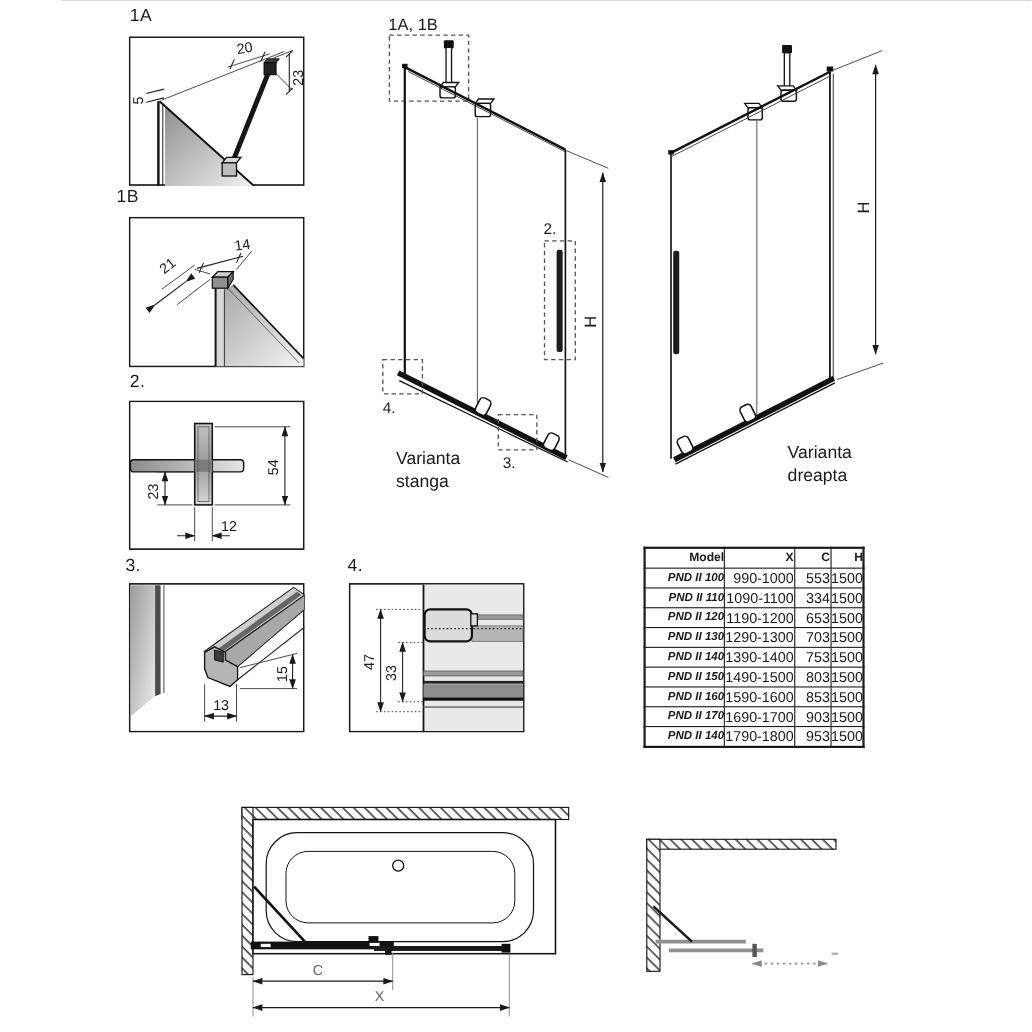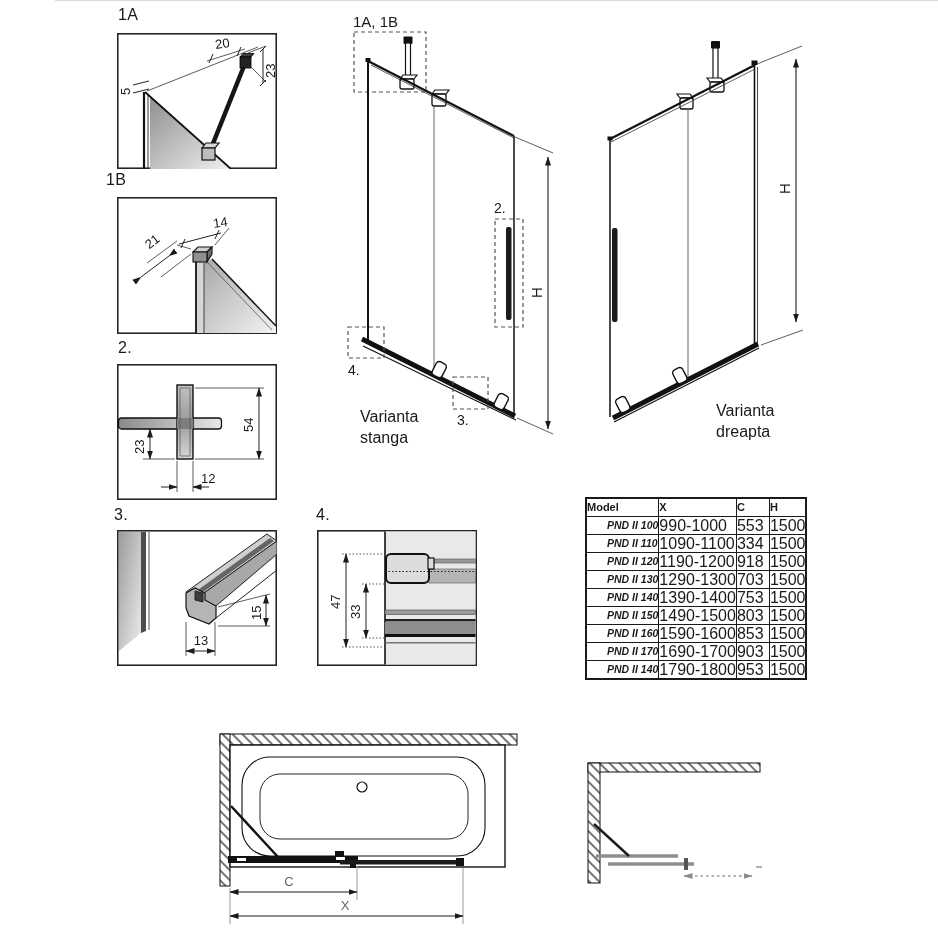--- a/index.html
+++ b/index.html
@@ -11,25 +11,25 @@
   svg text{font-family:"Liberation Sans","DejaVu Sans",sans-serif;fill:#1a1a1a;}
   .dim{font-size:13px;}
   .cap{font-size:16px;}
   .callout{font-size:14px;}
   .hlbl{font-size:15px;}
   .gdim{font-size:13px;fill:#666;}
   .topline{position:absolute;left:55px;top:0;width:883px;height:1px;background:#d9d9d9;}
   
   #spec-table{position:absolute;left:585px;top:497px;border-collapse:collapse;
               border:2px solid #1a1a1a;table-layout:fixed;}
-  #spec-table th,#spec-table td{border:1px solid #1a1a1a;text-align:left;vertical-align:middle;
+  #spec-table th,#spec-table td{border:1px solid #1a1a1a;text-align:right;vertical-align:middle;
               padding:0;height:17px;font-size:11px;line-height:17px;white-space:nowrap;}
   #spec-table th{font-weight:bold;}
   #spec-table td.model-cell{font-weight:bold;font-style:italic;font-size:10.5px;padding-left:20px;}
-  #spec-table td.num-cell{font-size:16px;}
+  #spec-table td.num-cell{font-size:13px;}
   .c-model{width:71px}.c-x{width:54px}.c-c{width:33px}.c-h{width:27px}
 </style>
 </head>
 <body>
 
 <div id="stage">
   <div class="topline"></div>
 
   <svg class="abs" width="0" height="0" aria-hidden="true">
     <defs>
@@ -332,21 +332,21 @@
         </tr>
         <tr>
           <td class="model-cell">PND II 110</td>
           <td class="num-cell">1090-1100</td>
           <td class="num-cell">334</td>
           <td class="num-cell">1500</td>
         </tr>
         <tr>
           <td class="model-cell">PND II 120</td>
           <td class="num-cell">1190-1200</td>
-          <td class="num-cell">918</td>
+          <td class="num-cell">653</td>
           <td class="num-cell">1500</td>
         </tr>
         <tr>
           <td class="model-cell">PND II 130</td>
           <td class="num-cell">1290-1300</td>
           <td class="num-cell">703</td>
           <td class="num-cell">1500</td>
         </tr>
         <tr>
           <td class="model-cell">PND II 140</td>

